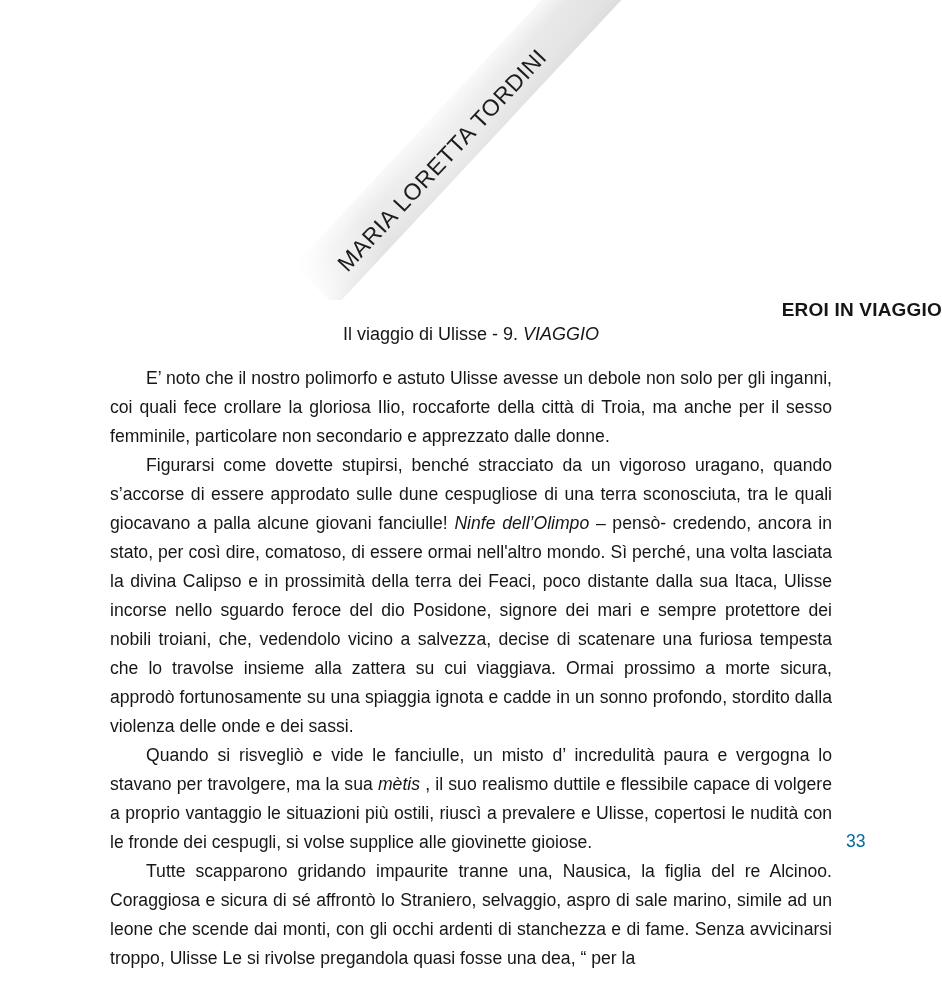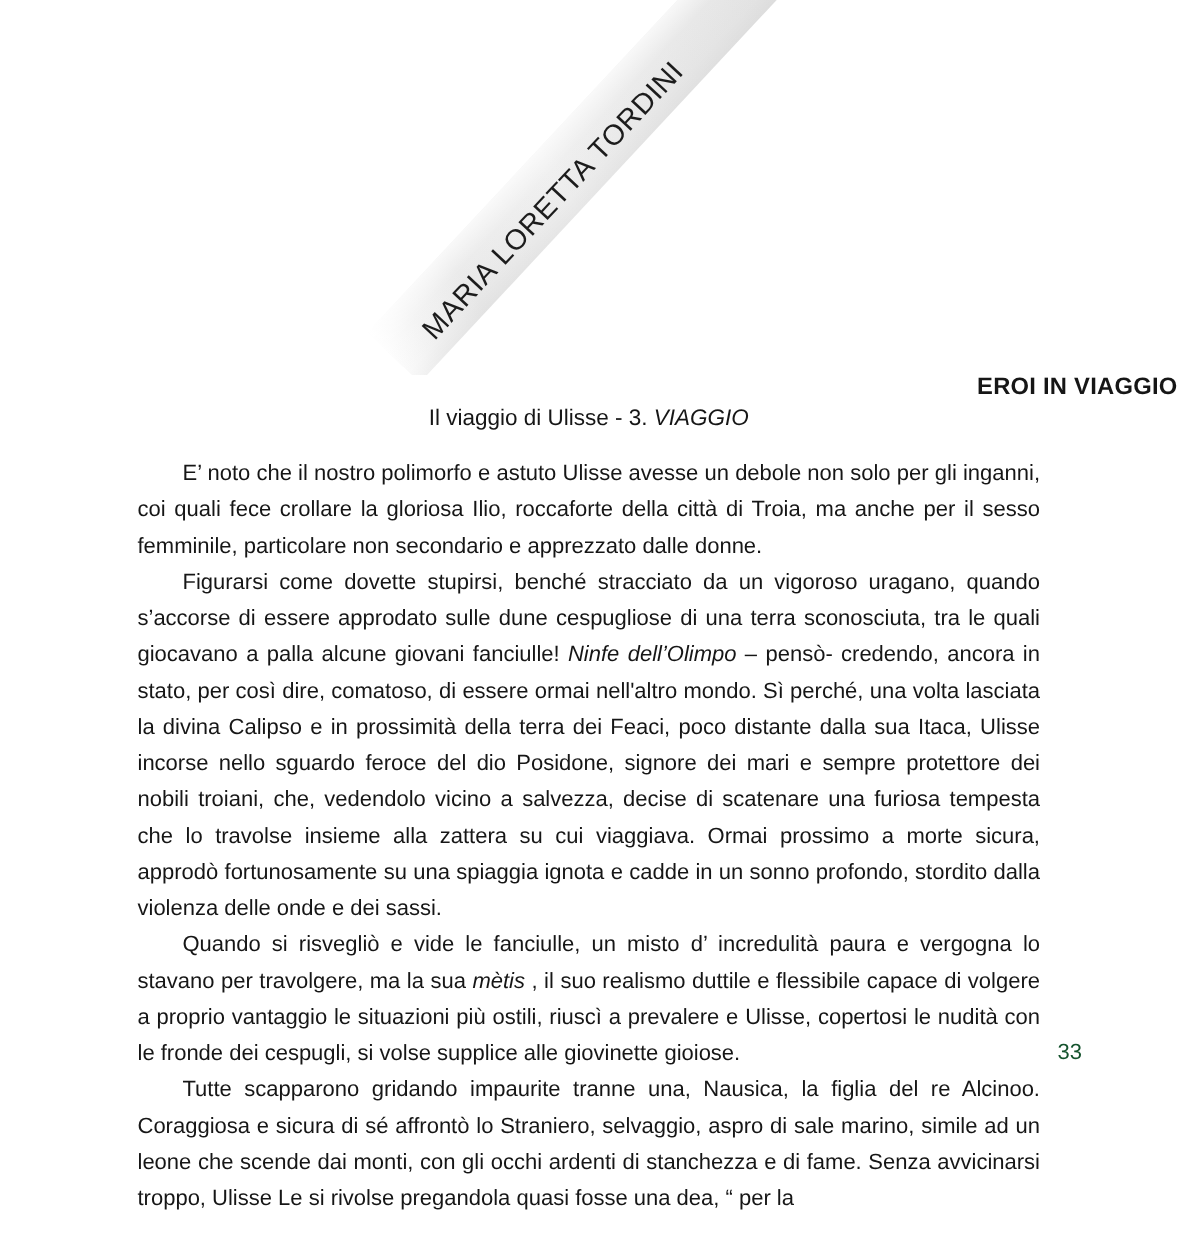--- a/index.html
+++ b/index.html
@@ -120,37 +120,37 @@
 
   
   .body-col p:last-child { text-align: justify; }
 
   .page-number {
     position: absolute;
     left: 846px;
     top: 827px;
     font-size: 17.6px;
     line-height: 29px;
-    color: #14532d;
+    color: #0369a1;
   }
 </style>
 </head>
 <body>
 
 <div class="page">
 
   <div class="banner-layer">
     <div class="banner-band"></div>
     <div class="banner-text">MARIA LORETTA TORDINI</div>
   </div>
 
   <div class="doc-title">EROI IN VIAGGIO</div>
 
   <div class="doc-subtitle">
-    <span>Il viaggio di Ulisse  - 3. </span><span class="it">VIAGGIO</span>
+    <span>Il viaggio di Ulisse  - 9. </span><span class="it">VIAGGIO</span>
   </div>
 
   <div class="body-col" id="body-col">
       <p><span>E’ noto che il nostro polimorfo e astuto Ulisse avesse un debole non solo per gli inganni, coi quali fece crollare la gloriosa Ilio, roccaforte della città di Troia, ma anche per il sesso femminile, particolare non secondario e apprezzato dalle donne.</span></p>
       <p><span>Figurarsi come dovette stupirsi, benché stracciato da un vigoroso uragano, quando s’accorse di essere approdato sulle dune cespugliose di una terra sconosciuta, tra le quali giocavano a palla alcune giovani fanciulle! </span><span class="it">Ninfe dell’Olimpo</span><span> – pensò-  credendo, ancora in stato, per così dire, comatoso, di essere ormai nell'altro mondo. Sì perché, una volta lasciata la divina Calipso e in prossimità della terra dei Feaci, poco distante dalla sua Itaca, Ulisse incorse nello sguardo feroce del dio Posidone, signore dei mari e sempre protettore dei nobili troiani, che, vedendolo vicino a salvezza, decise di scatenare una furiosa tempesta che lo travolse insieme alla zattera su cui viaggiava. Ormai prossimo a morte sicura, approdò fortunosamente su una spiaggia ignota e cadde in un sonno profondo,  stordito dalla violenza delle onde e dei sassi.</span></p>
       <p><span>Quando si risvegliò e vide le fanciulle, un misto d’ incredulità paura e vergogna lo stavano per travolgere, ma la  sua </span><span class="it">mètis</span><span> , il suo realismo duttile e flessibile capace di volgere a proprio vantaggio le situazioni più ostili, riuscì a prevalere e Ulisse, copertosi le nudità con le  fronde dei cespugli, si volse supplice alle giovinette gioiose.</span></p>
       <p><span>Tutte scapparono gridando impaurite tranne una, Nausica, la figlia del re Alcinoo. Coraggiosa e sicura di sé affrontò lo Straniero, selvaggio, aspro di sale marino, simile ad un leone che scende dai monti, con gli occhi ardenti di stanchezza e di fame. Senza avvicinarsi troppo, Ulisse Le si rivolse pregandola quasi fosse una dea, “ per la</span></p>
     </div>
 
   <div class="page-number">33</div>

